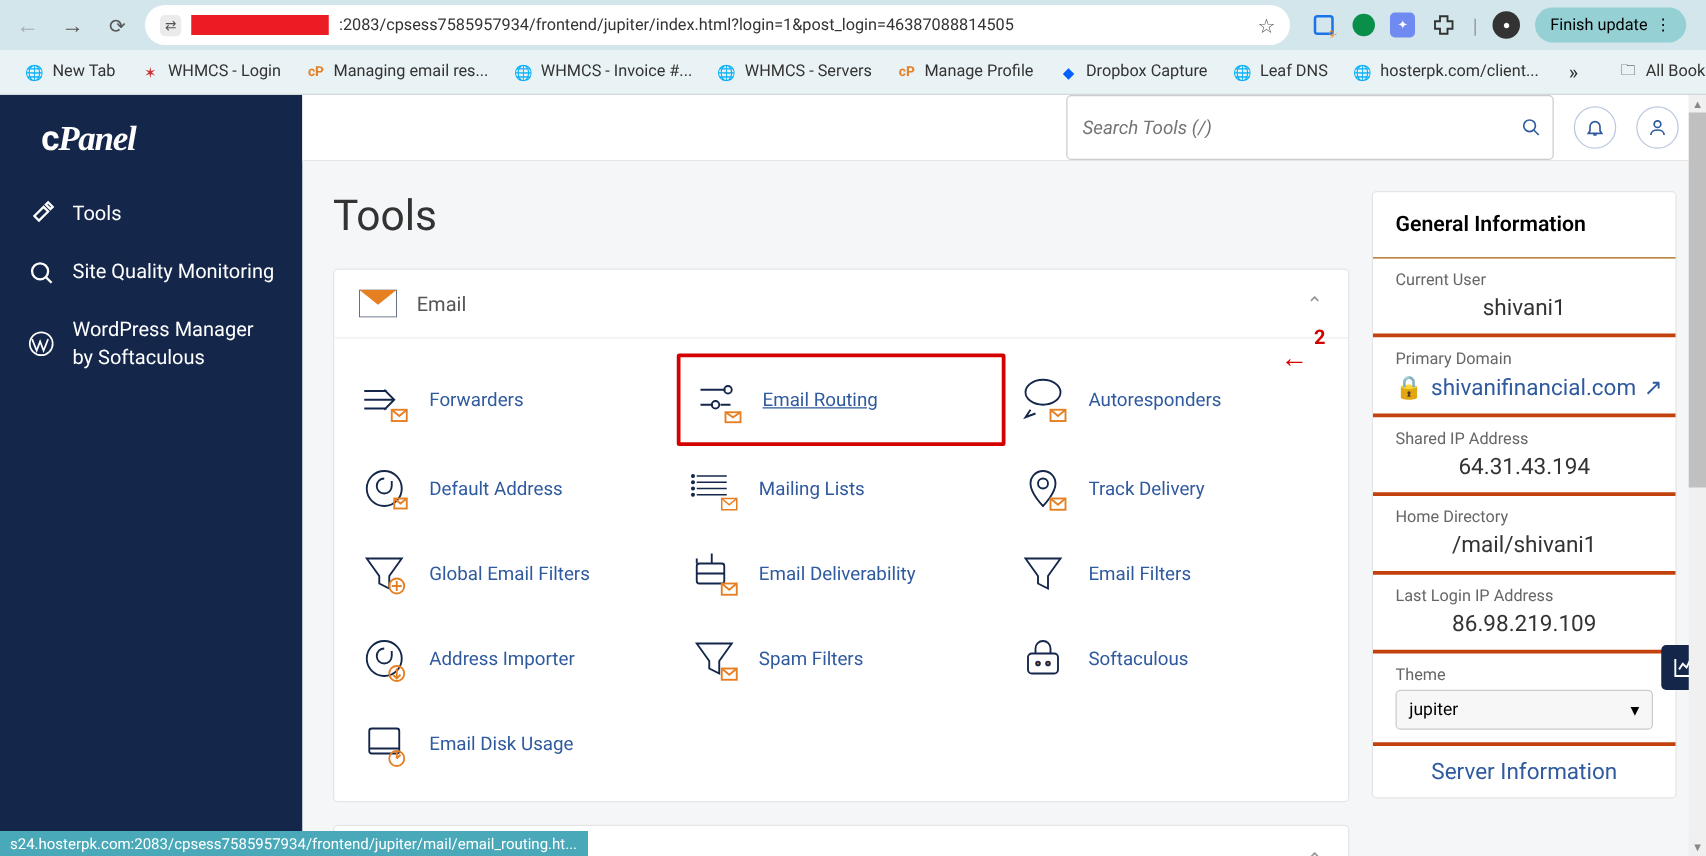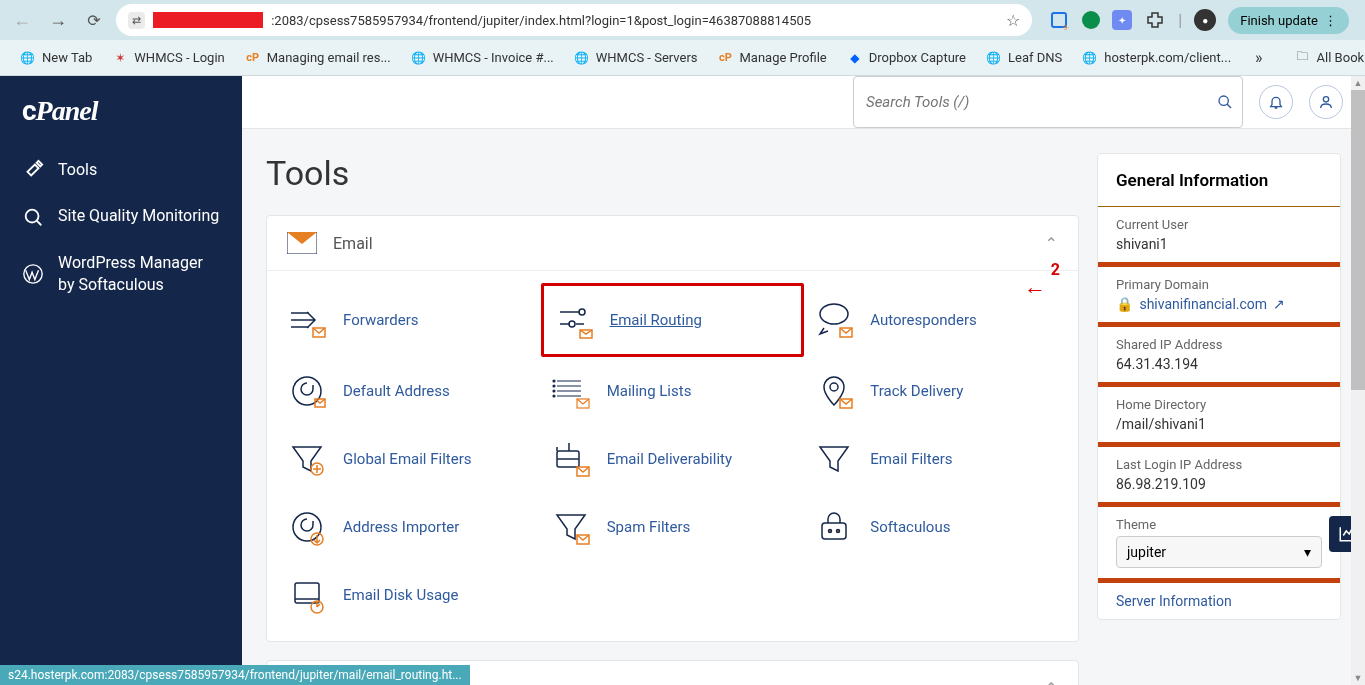--- a/index.html
+++ b/index.html
@@ -31,21 +31,21 @@
 .bm-icon.whmcs { color: #c33; }
 .bm-icon.cp { color: #e67e22; font-weight: bold; font-size: 11px; }
 .bm-icon.db { color: #0061fe; }
 .bm-spacer { flex: 1; }
 .bm-chevrons { font-size: 16px; color: #333; padding: 0 8px; }
 .bm-divider { width: 1px; height: 20px; background: #bbb; margin: 0 4px; }
 
 
 .app { display: flex; height: calc(685px - 76px); }
 .sidebar { width: 242px; background: #14274a; color: #fff; padding-top: 18px; }
-.logo { padding: 0 22px 20px 22px; }
+.logo { padding: 0 22px 20px 22px; margin-left: 11px; }
 .logo-text { font-family: Georgia, serif; font-size: 28px; font-weight: bold; font-style: italic; letter-spacing: -1px; }
 .side-item { display: flex; align-items: center; gap: 14px; padding: 12px 22px; font-size: 16px; cursor: pointer; line-height: 1.4; }
 .side-item .sicon { width: 22px; height: 22px; flex-shrink: 0; display: flex; align-items: center; justify-content: center; }
 
 .main { flex: 1; display: flex; flex-direction: column; background: #f5f6f8; position: relative; }
 .topbar { height: 60px; background: #fff; border-bottom: 1px solid #e5e5e5; display: flex; align-items: center; padding: 0 22px; gap: 16px; }
 .search-wrap { margin-left: auto; width: 390px; position: relative; }
 .search-input { width: 100%; height: 52px; border: 1px solid #ccc; border-radius: 4px; padding: 0 36px 0 12px; font-size: 15px; font-style: italic; color: #888; }
 .search-icon { position: absolute; right: 10px; top: 50%; transform: translateY(-50%); color: #2f5a9e; }
 .circ-btn { width: 34px; height: 34px; border: 1px solid #2f5a9e55; border-radius: 50%; display: flex; align-items: center; justify-content: center; color: #2f5a9e; cursor: pointer; }
@@ -64,23 +64,23 @@
 .tool-label { color: #2f5a9e; font-size: 15px; }
 .tool-label.underlined { text-decoration: underline; }
 .highlight-box { border: 3px solid #d40000; border-radius: 2px; }
 
 .annotation { position: absolute; color: #d40000; font-size: 16px; font-weight: bold; display: flex; align-items: center; gap: 4px; }
 .arrow-red { font-size: 22px; }
 
 .right-col { width: 244px; }
 .info-panel { background: #fff; border: 1px solid #e5e5e5; border-radius: 4px; }
 .info-title { font-size: 17px; font-weight: 600; padding: 16px 18px; border-bottom: 1px solid #a16207; }
-.info-row { padding: 10px 18px; border-bottom: 5px solid #c2410c; }
+.info-row { padding: 10px 18px; border-bottom: 3px solid #c2410c; }
 .info-label { font-size: 13px; color: #666; margin-bottom: 4px; }
-.info-value { font-size: 14px; color: #333; }
+.info-value { font-size: 18px; color: #333; text-align: center; }
 .info-value a { color: #2f5a9e; text-decoration: none; display: flex; align-items: center; gap: 6px; }
 .select-box { width: 100%; height: 32px; border: 1px solid #ccc; border-radius: 4px; background: #f7f7f7; padding: 0 10px; display: flex; align-items: center; justify-content: space-between; font-size: 14px; }
 
 .status-bar { position: absolute; bottom: 0; left: 0; background: #4aa9b8; color: #fff; font-size: 12px; padding: 3px 8px; }
 
 .float-btn { position: absolute; right: 0; top: 440px; width: 36px; height: 36px; background: #14274a; color: #fff; border-radius: 4px 0 0 4px; display: flex; align-items: center; justify-content: center; }
 
 .scrollbar { position: absolute; right: 0; top: 76px; bottom: 0; width: 14px; background: #f0f0f0; }
 .scrollbar-thumb { background: #c0c0c0; width: 100%; height: 300px; position: absolute; top: 0; }
 .scrollbar-arrow { width: 14px; height: 14px; background: #f0f0f0; color: #888; font-size: 9px; display: flex; align-items: center; justify-content: center; position: absolute; }

